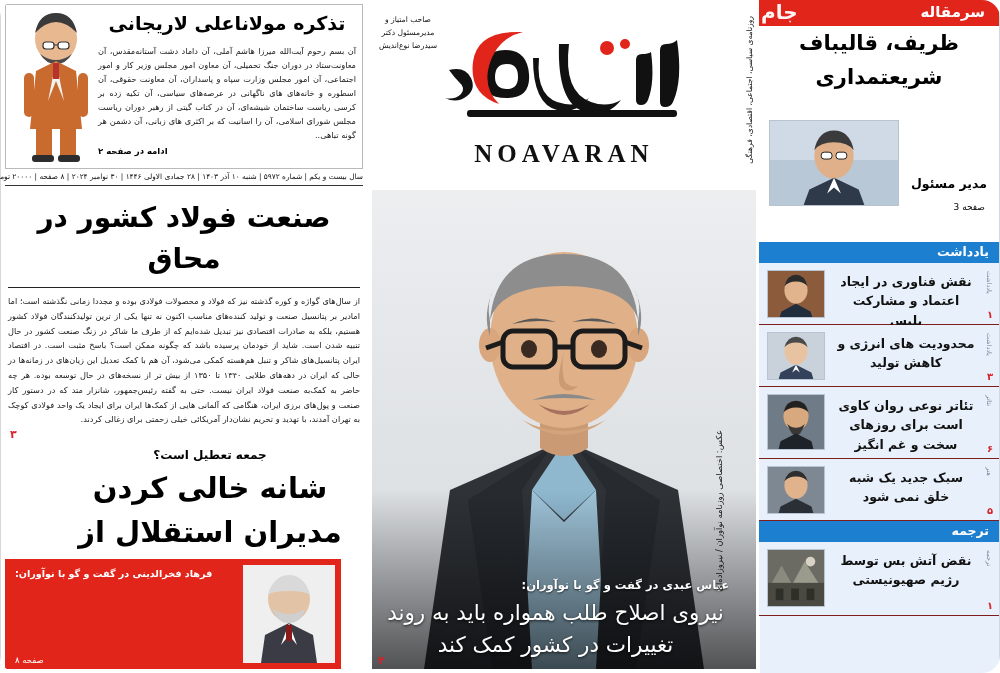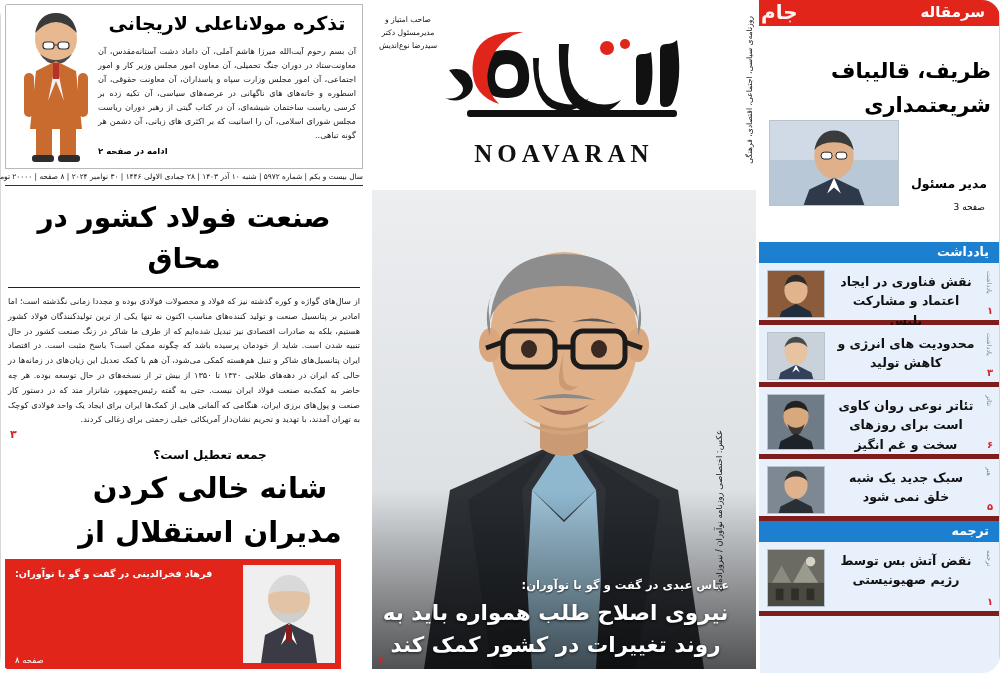--- a/index.html
+++ b/index.html
@@ -292,21 +292,21 @@
     color: #fff;
     font-size: 11.5px;
     font-weight: bold;
     text-align: right;
     text-shadow: 0 1px 2px rgba(0,0,0,.7);
     margin-bottom: 5px;
   }
   .mc-title {
     color: #fff;
     font-size: 21.5px;
-    font-weight: bold;
+    font-weight: normal;
     line-height: 1.5;
     text-shadow: 0 1px 3px rgba(0,0,0,.75);
     letter-spacing: -0.3px;
   }
   .mc-num {
     position: absolute;
     left: 6px;
     bottom: 2px;
     color: #d8232a;
     font-size: 11px;
@@ -349,26 +349,26 @@
   .r-lead {
     position: absolute;
     top: 26px; right: 0;
     width: 240px;
     height: 216px;
     background: #fff;
     direction: rtl;
   }
   .r-lead-title {
     position: absolute;
-    top: 28px; right: 8px;
+    top: 0; right: 8px;
     width: 224px;
     font-size: 21px;
     font-weight: bold;
     line-height: 1.62;
-    text-align: right;
+    text-align: center;
     letter-spacing: -0.3px;
   }
   .r-lead-photo {
     position: absolute;
     top: 94px; left: 10px;
     width: 130px; height: 86px;
     background: #cbd5e0;
     overflow: hidden;
     border: 1px solid #b9c3ce;
   }
@@ -394,21 +394,21 @@
     position: absolute;
     top: 2px; right: 10px;
     color: #fff;
     font-size: 12.5px;
     font-weight: bold;
     direction: rtl;
   }
   .r-item {
     position: relative;
     height: 62px;
-    border-bottom: 5px solid #7f1d1d;
+    border-bottom: 1px solid #7f1d1d;
     background: #e8f1fb;
     direction: rtl;
   }
   .r-item .thumb {
     position: absolute;
     top: 7px; left: 8px;
     width: 58px; height: 48px;
     background: #c9d6e4;
     overflow: hidden;
     border: 1px solid #b6c4d4;

